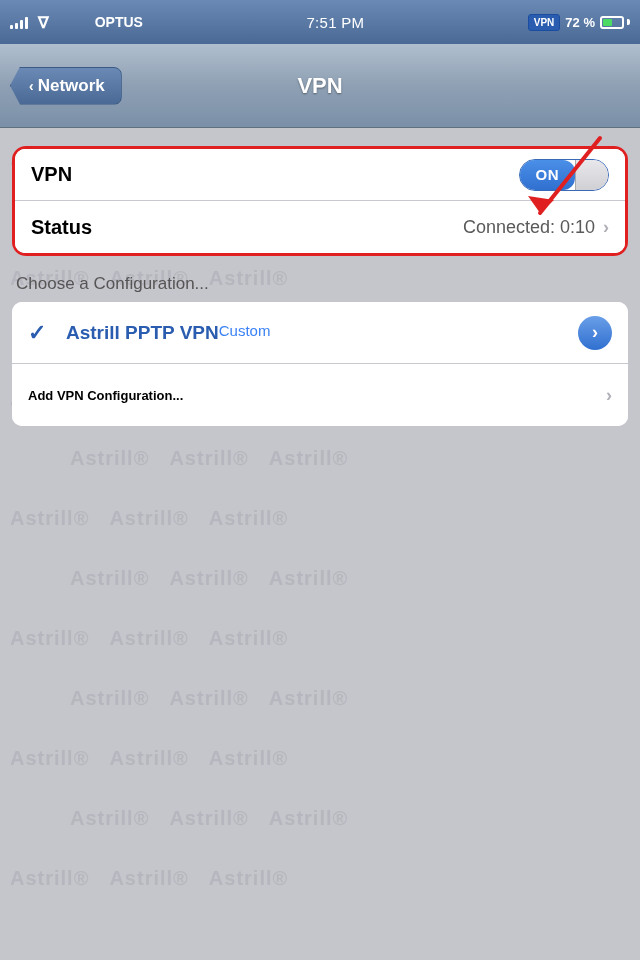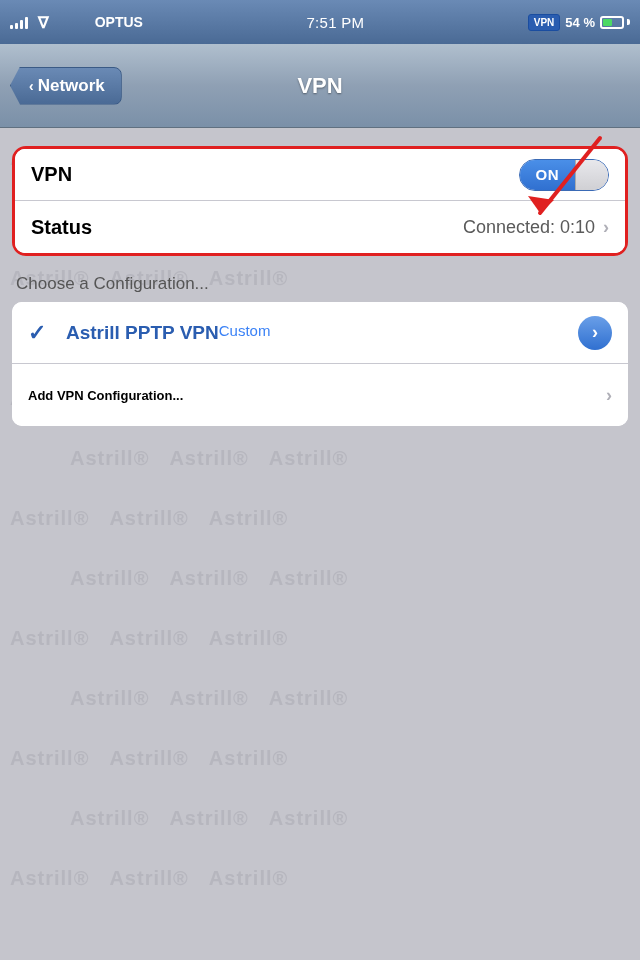--- a/index.html
+++ b/index.html
@@ -231,20 +231,21 @@
       background: linear-gradient(to bottom, #4a8fe8 0%, #3070d0 100%);
       width: 56px;
       height: 100%;
       display: flex;
       align-items: center;
       justify-content: center;
       color: white;
       font-size: 15px;
       font-weight: bold;
       letter-spacing: 0.5px;
+      border-radius: 12px;
     }
     .toggle-off {
       background: linear-gradient(to bottom, #e8e8ec 0%, #d0d0d4 100%);
       width: 34px;
       height: 100%;
       border-left: 1px solid #aaa;
     }
 
     
     .section-header {
@@ -338,21 +339,21 @@
       <div class="signal-bar" style="height:6px"></div>
       <div class="signal-bar" style="height:9px"></div>
       <div class="signal-bar" style="height:12px"></div>
     </div>
     <span class="wifi-icon">∇</span>
     <span class="carrier-text">OPTUS</span>
   </div>
   <div class="status-center">7:51 PM</div>
   <div class="status-right">
     <span class="vpn-badge">VPN</span>
-    <span>54 %</span>
+    <span>72 %</span>
     <div class="battery-container">
       <div class="battery-body">
         <div class="battery-fill"></div>
       </div>
       <div class="battery-tip"></div>
     </div>
   </div>
 </div>
 
 <div class="nav-bar">

